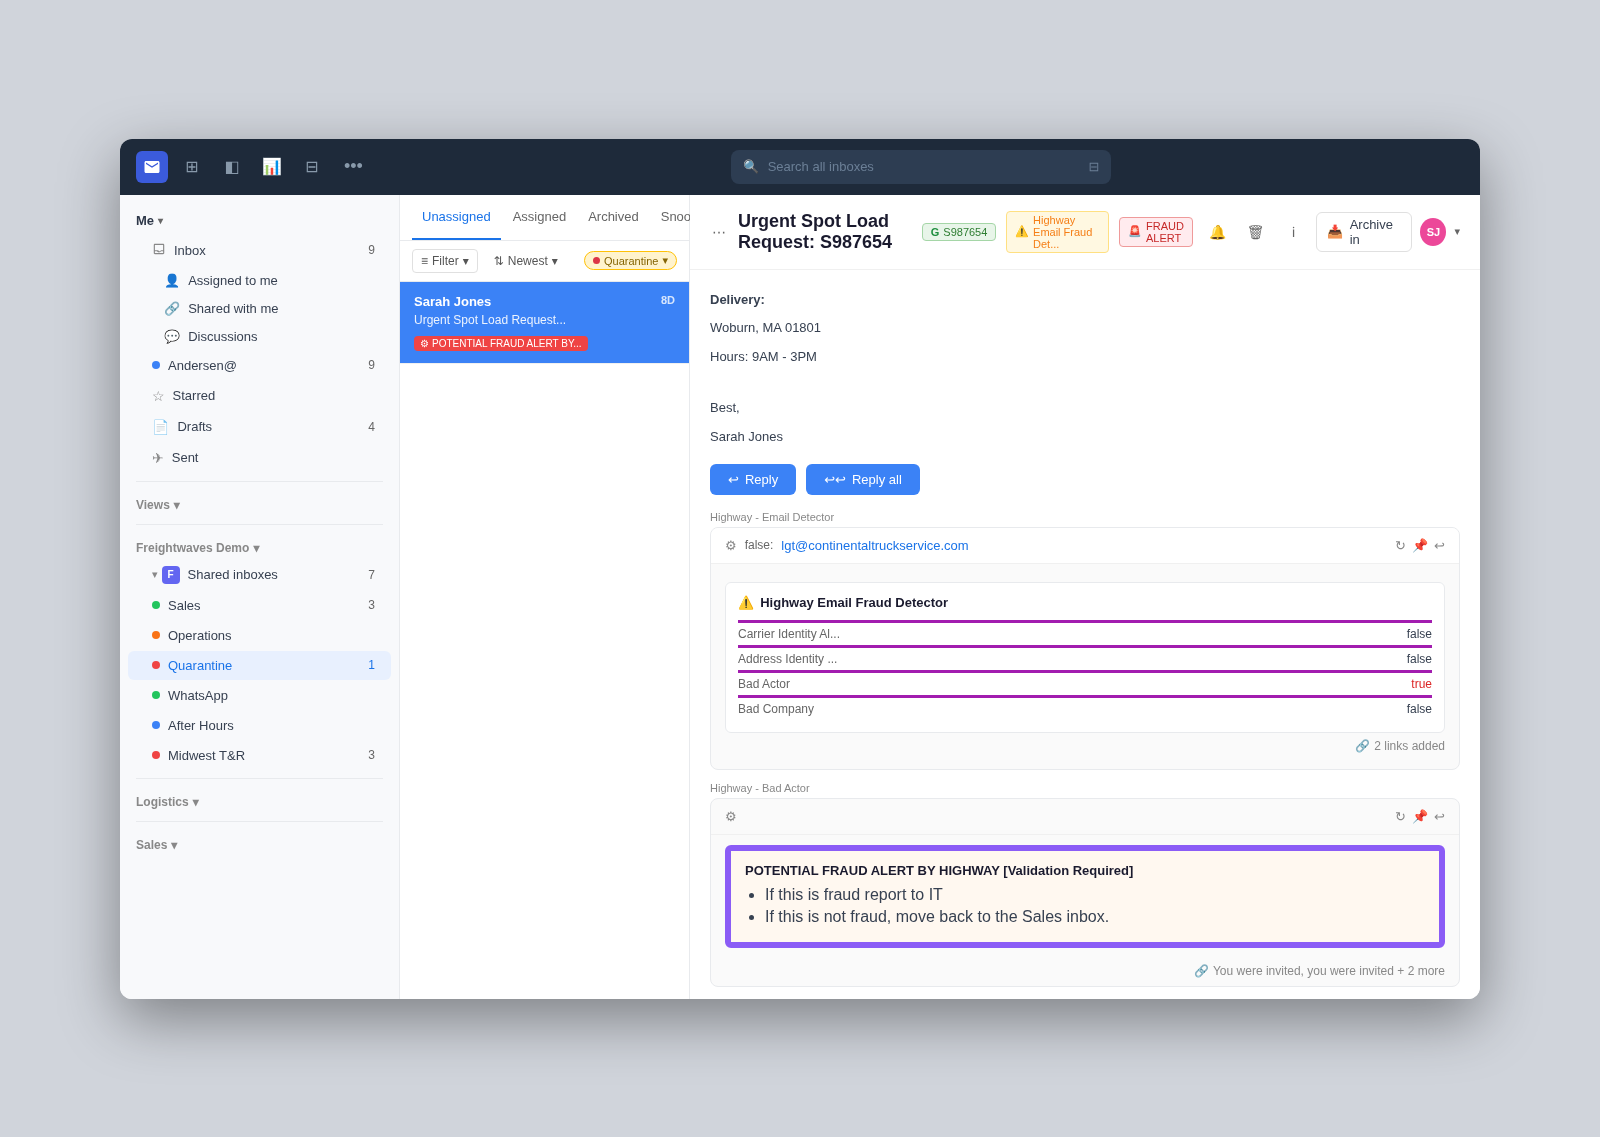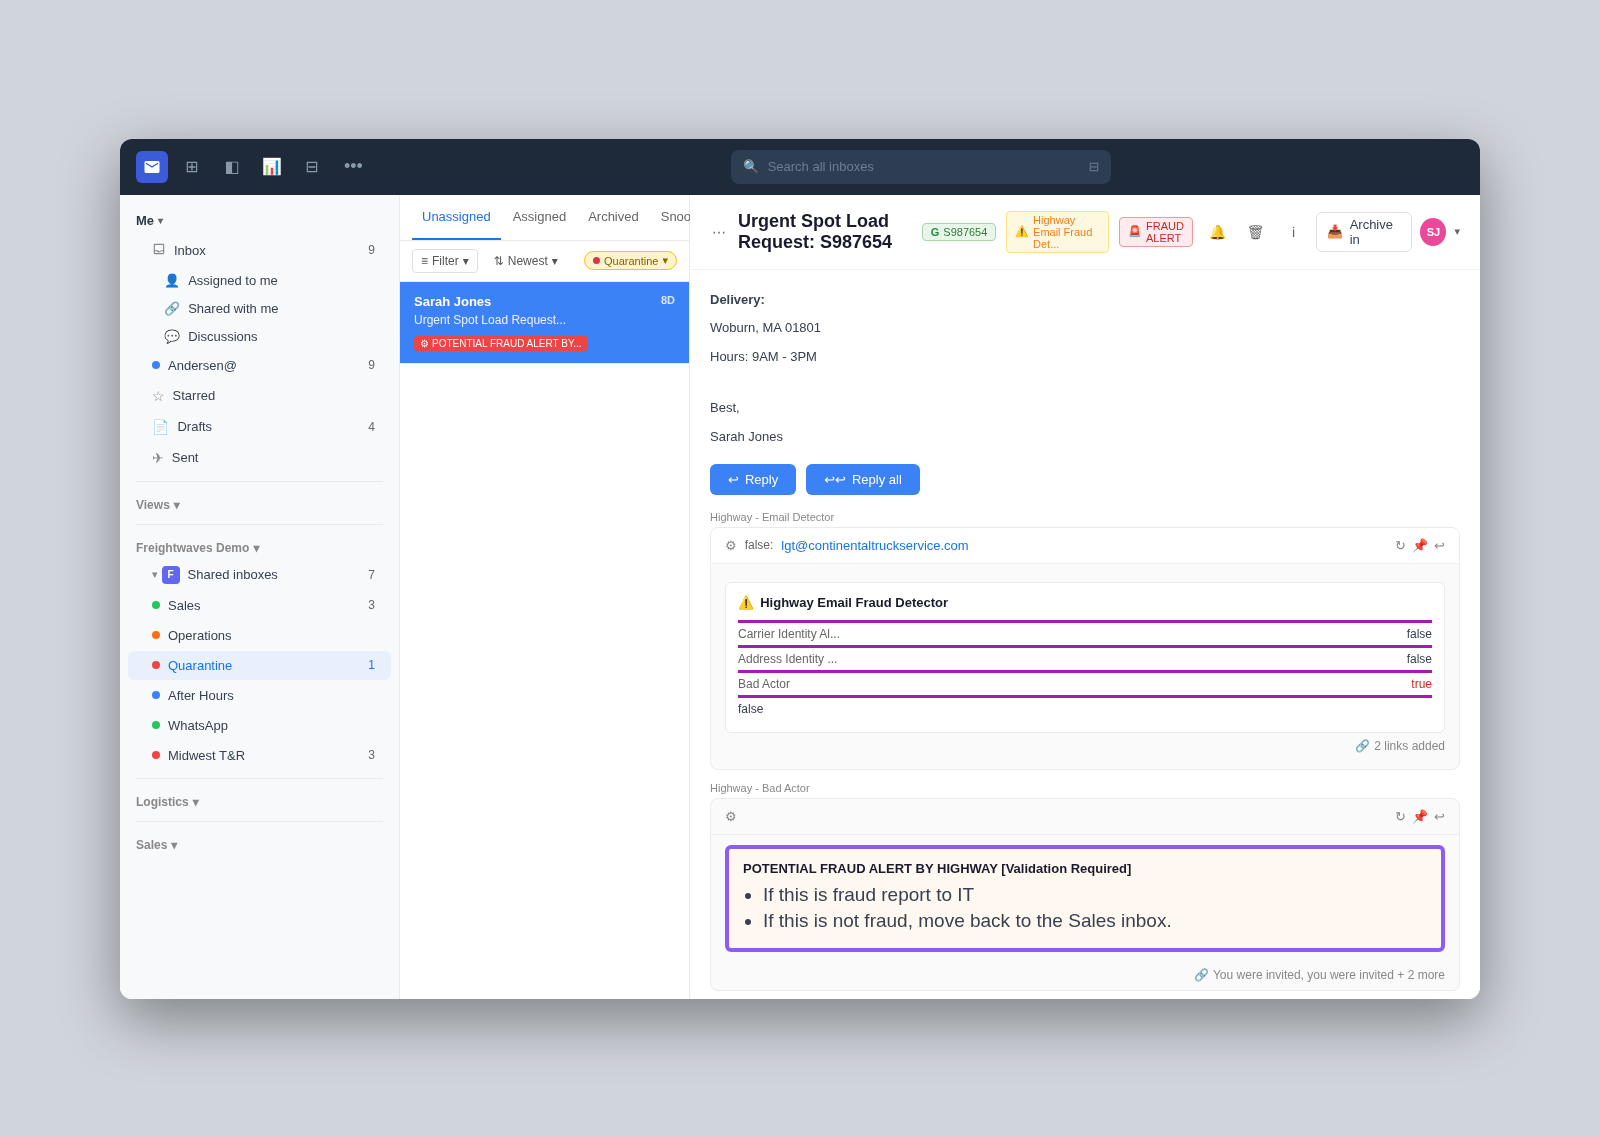--- a/index.html
+++ b/index.html
@@ -453,29 +453,29 @@
     .bad-actor-header {
       display: flex;
       align-items: center;
       padding: 10px 14px;
       gap: 8px;
       border-bottom: 1px solid #f0f0f0;
     }
     .bad-actor-content {
       padding: 12px 14px;
       background: #fff8f0;
-      border: 4px solid #8b5cf6;
+      border: 6px solid #8b5cf6;
       border-radius: 6px;
       margin: 10px 14px;
       font-size: 13px;
       color: #374151;
     }
     .bad-actor-content .alert-title { font-weight: 600; margin-bottom: 8px; color: #1a1a2e; }
     .bad-actor-content ul { padding-left: 20px; }
-    .bad-actor-content li { margin-bottom: 4px; font-size: 19px; color: #374151; }
+    .bad-actor-content li { margin-bottom: 4px; font-size: 16px; color: #374151; }
     .invited-note { font-size: 12px; color: #888; text-align: right; padding: 6px 14px 8px; display: flex; align-items: center; justify-content: flex-end; gap: 4px; }
   </style>
 </head>
 <body>
 
 <div class="app-window">
 
   <div class="top-nav">
     <div class="nav-icon active">
       <svg viewBox="0 0 24 24">
@@ -581,26 +581,26 @@
       <div class="sidebar-item">
         <span class="sidebar-dot" style="background:#f97316;"></span>
         <span>Operations</span>
       </div>
       <div class="sidebar-item active">
         <span class="sidebar-dot" style="background:#ef4444;"></span>
         <span>Quarantine</span>
         <span class="item-badge">1</span>
       </div>
       <div class="sidebar-item">
+        <span class="sidebar-dot" style="background:#22c55e;"></span>
+        <span>WhatsApp</span>
+      </div>
+      <div class="sidebar-item">
         <span class="sidebar-dot" style="background:#3b82f6;"></span>
         <span>After Hours</span>
-      </div>
-      <div class="sidebar-item">
-        <span class="sidebar-dot" style="background:#22c55e;"></span>
-        <span>WhatsApp</span>
       </div>
       <div class="sidebar-item">
         <span class="sidebar-dot" style="background:#ef4444;"></span>
         <span>Midwest T&amp;R</span>
         <span class="item-badge">3</span>
       </div>
 
       <div class="divider"></div>
 
       <div class="sidebar-section-header">
@@ -741,20 +741,21 @@
                 </div>
                 <div class="fraud-row">
                   <span class="fraud-key">Address Identity ...</span>
                   <span class="fraud-val false-val">false</span>
                 </div>
                 <div class="fraud-row">
                   <span class="fraud-key">Bad Actor</span>
                   <span class="fraud-val true">true</span>
                 </div>
                 <div class="fraud-row">
+                  <span class="fraud-key">Bad Company</span>
                   <span class="fraud-val false-val">false</span>
                 </div>
               </div>
               <div class="links-added">
                 <span>🔗</span>
                 <span>2 links added</span>
               </div>
             </div>
           </div>
 

